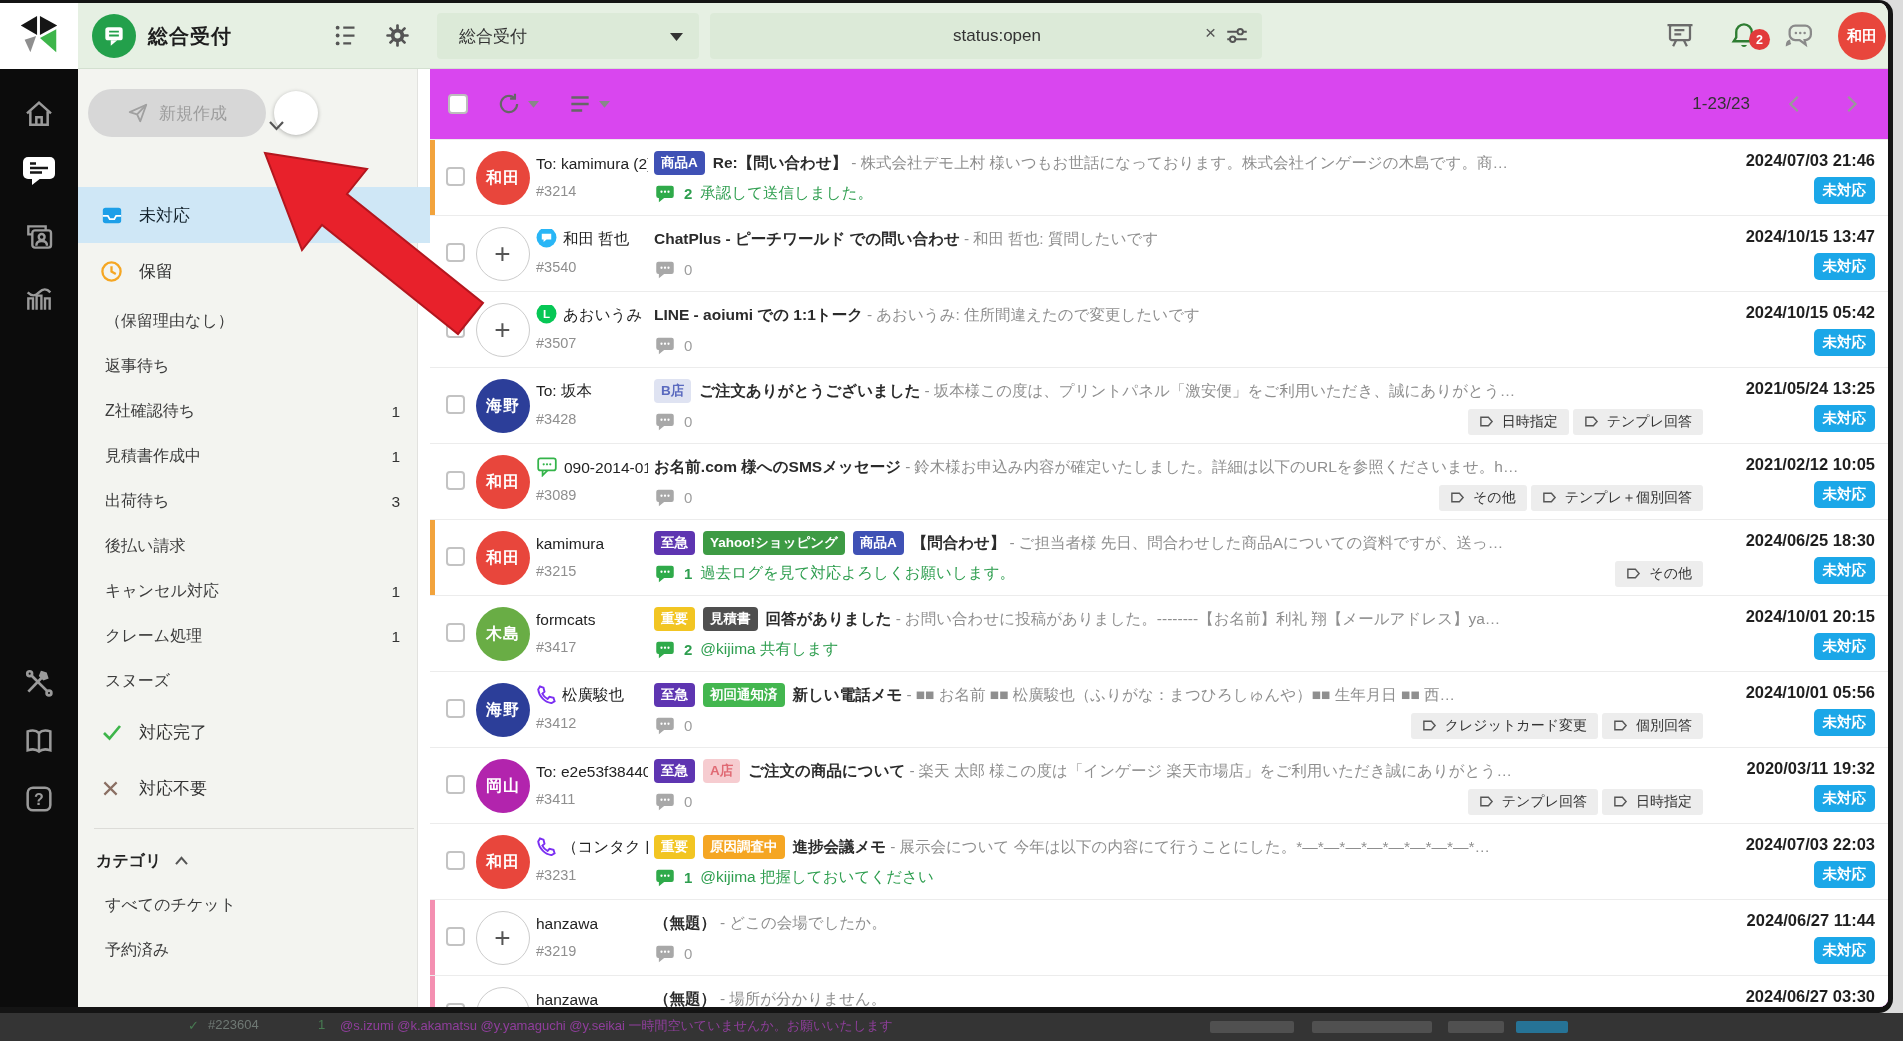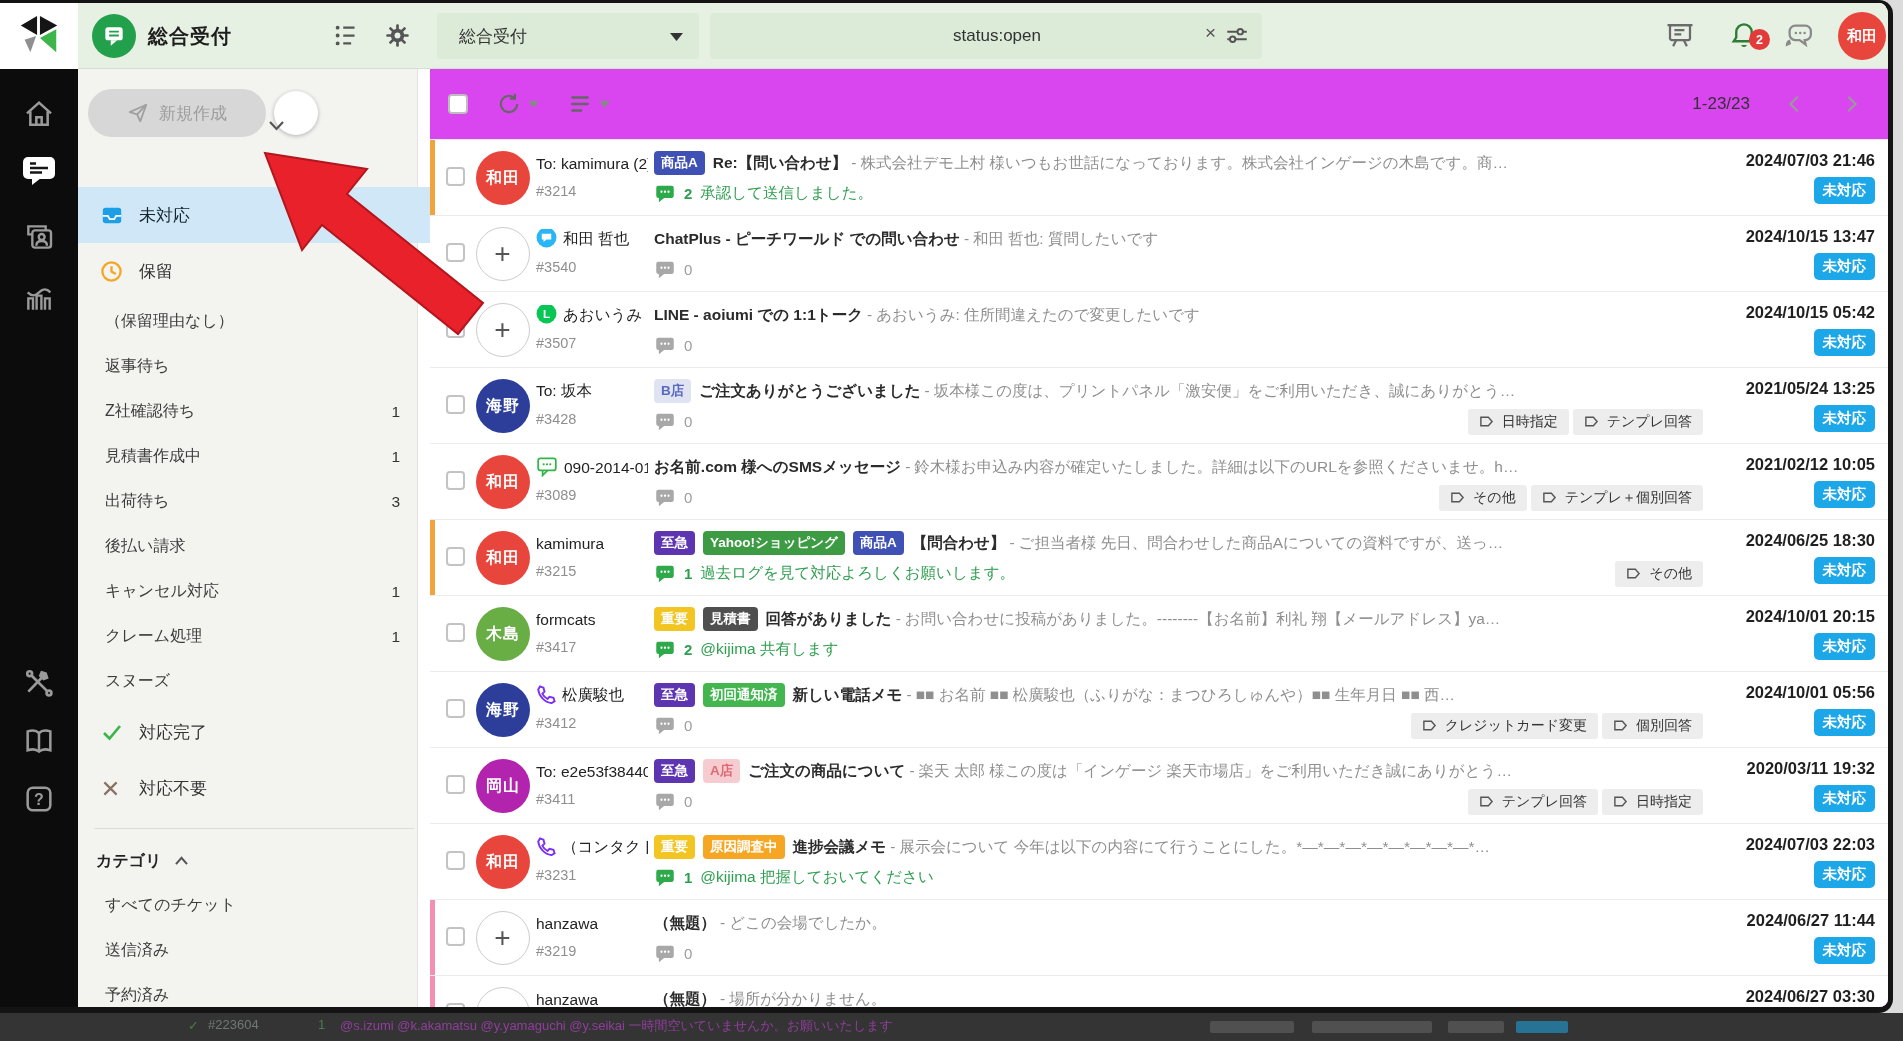--- a/index.html
+++ b/index.html
@@ -338,23 +338,20 @@
           </div>
           <div class="sdiv"></div>
           <div class="shead">
             <span>カテゴリ</span>
             <span><svg width="15" height="11" viewBox="0 0 16 12" fill="none" stroke="#555" stroke-width="2.2">
                 <path d="M2 10 L8 3 L14 10"></path>
               </svg></span>
           </div>
           <div class="si sub">
             <span class="lb">すべてのチケット</span>
-          </div>
-          <div class="si sub">
-            <span class="lb">送信済み</span>
           </div>
           <div class="si sub">
             <span class="lb">予約済み</span>
           </div>
         </div>
     </aside>
 
     <main>
       <div class="toolbar">
         <span class="tcb"></span>

